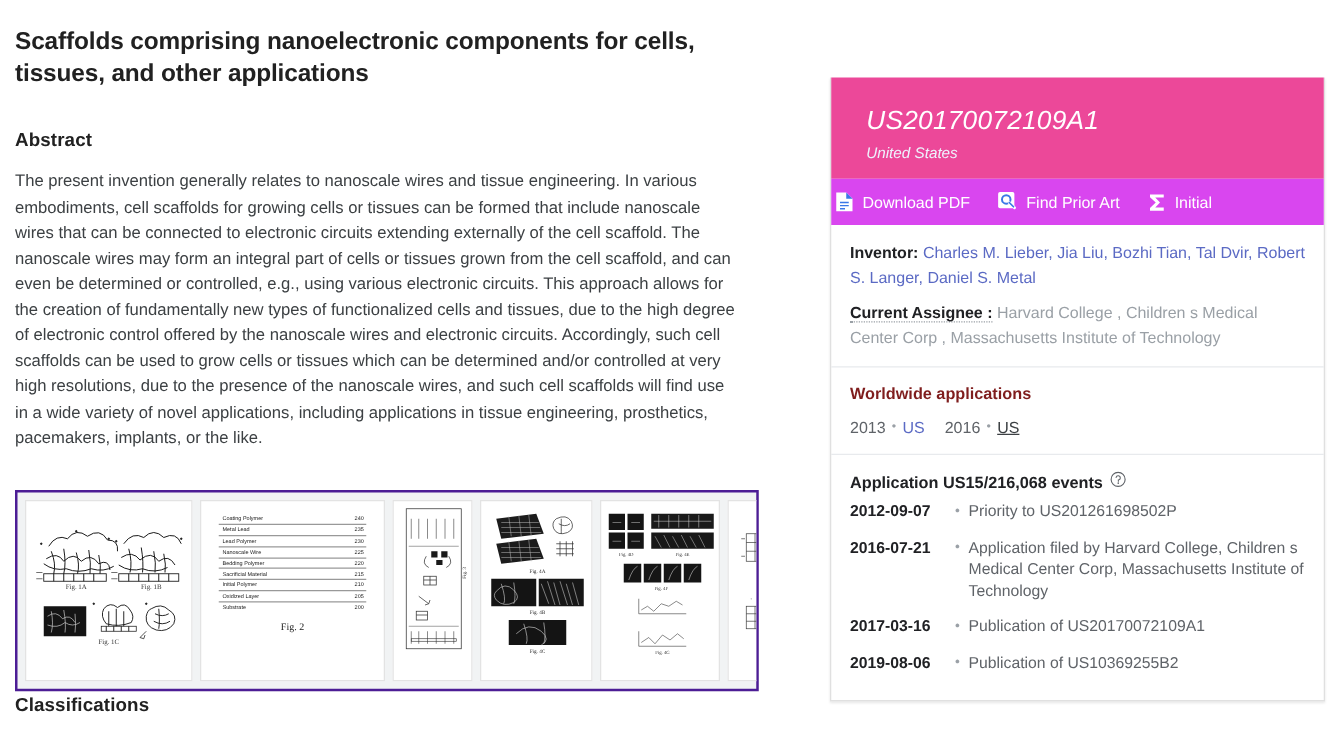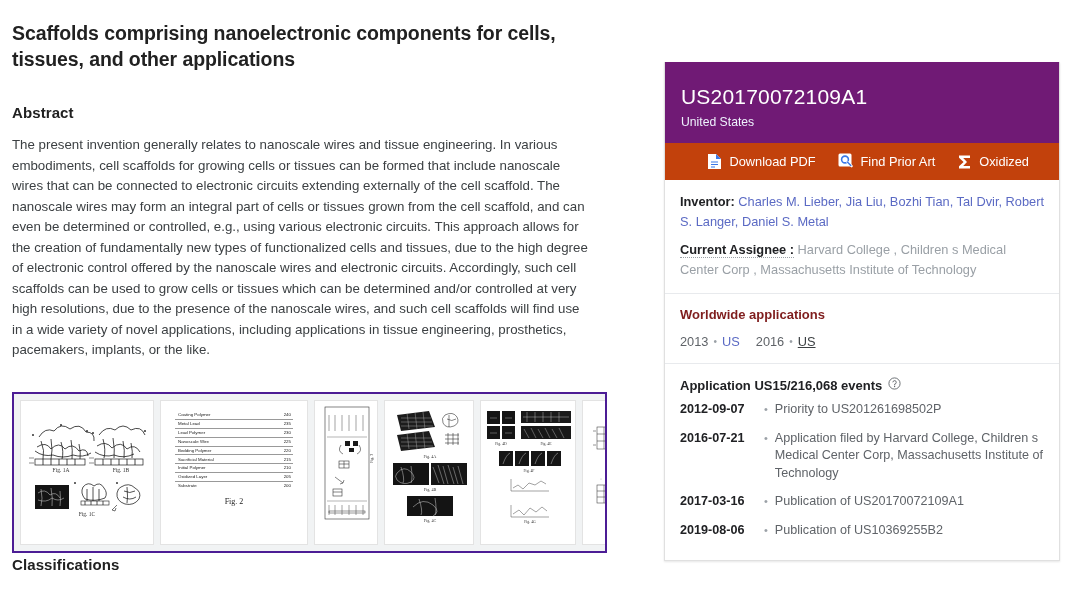--- a/index.html
+++ b/index.html
@@ -62,28 +62,29 @@
   
   .right {
     position: absolute; left: 664px; top: 62px;
     width: 396px;
     background: #ffffff;
     border: 1px solid #e0e0e0;
     border-top: none;
     box-shadow: 0 1px 2px rgba(0,0,0,0.10);
   }
   .pat-header {
-    background: #701a75; color: #fff;
-    padding: 22px 16px 14px 16px;
+    background: #ec4899; color: #fff;
+    padding: 22px 16px 14px 28px;
+    font-style: italic;
   }
   .pat-number { font-size: 21px; font-weight: normal; line-height: 26px; letter-spacing: 0.2px; }
   .pat-country { font-size: 12.2px; margin-top: 5px; color: #eef2fd; }
   .pat-actions {
-    background: #c2410c; display: flex; align-items: center;
-    padding: 10px 30px; gap: 22px; justify-content: flex-end;
+    background: #d946ef; display: flex; align-items: center;
+    padding: 10px 3px; gap: 22px;
   }
   .act { display: flex; align-items: center; gap: 7px; color: #ffffff; font-size: 12.8px; cursor: pointer; }
   .act svg { display: block; }
 
   .meta-block { padding: 12px 15px 14px 15px; border-bottom: 1px solid #e8eaed; }
   .meta-line { font-size: 12.8px; line-height: 19.5px; }
   .meta-key { font-weight: bold; color: #202124; }
   .lnk { color: #5b6ac4; text-decoration: none; }
   .assignee-line { margin-top: 9px; font-size: 12.8px; line-height: 19.5px; }
   .assignee-key { font-weight: bold; color: #202124; border-bottom: 1px dotted #9aa0a6; }
@@ -385,21 +386,21 @@
         </span>
         <span>Find Prior Art</span>
       </div>
 
       <div class="act">
         <span>
           <svg width="15" height="16" viewBox="0 0 15 16">
             <path d="M2 1.5 H13 V4 H6.2 L10 8 L6.2 12 H13 V14.5 H2 V12.3 L6.6 8 L2 3.7 Z" fill="#ffffff"></path>
           </svg>
         </span>
-        <span>Oxidized</span>
+        <span>Initial</span>
       </div>
 
     </div>
 
     <div class="meta-block">
       <div class="meta-line">
         <span class="meta-key">Inventor:</span>
         <span class="lnk">Charles M. Lieber</span><span style="color:#5b6ac4">,</span>
         <span class="lnk">Jia Liu</span><span style="color:#5b6ac4">,</span>
         <span class="lnk">Bozhi Tian</span><span style="color:#5b6ac4">,</span>

